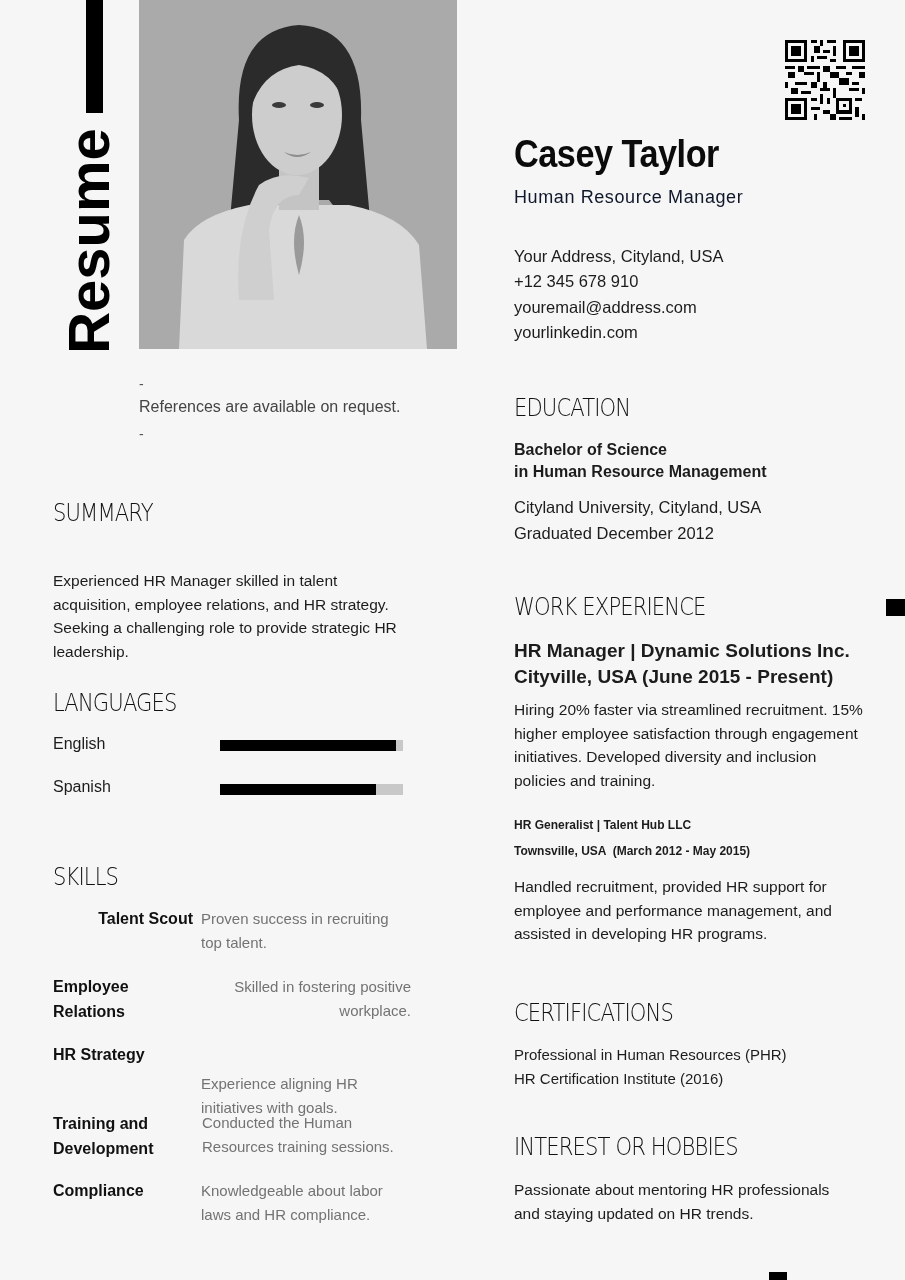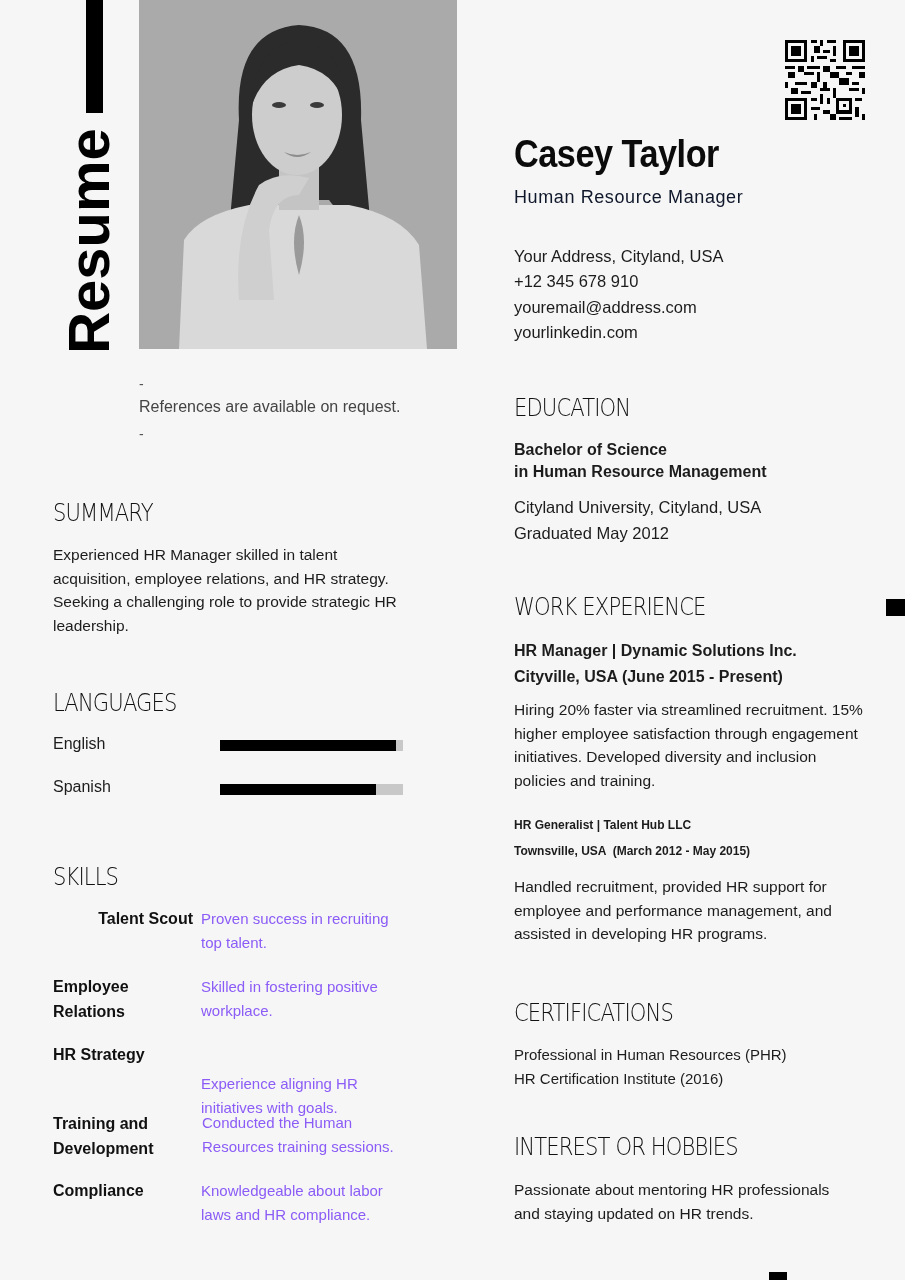--- a/index.html
+++ b/index.html
@@ -31,21 +31,21 @@
   .body-text { font-size: 15.5px; line-height: 23.5px; color: #1c1c1c; }
   .bold { font-weight: 700; }
 
   
   .lang-label { font-size: 16px; color: #1c1c1c; }
   .lang-track { left: 220px; width: 183px; height: 11px; background: #c8c8c8; }
   .lang-fill { height: 100%; background: #000; }
 
   
   .skill-name { left: 53px; width: 140px; font-size: 16px; font-weight: 700; line-height: 25px; color: #111; }
-  .skill-desc { left: 201px; width: 210px; font-size: 15px; line-height: 23.5px; color: #8b5cf6; }
+  .skill-desc { left: 201px; width: 210px; font-size: 15px; line-height: 23.5px; color: #737373; }
 
   
   .name { left: 514px; top: 133px; font-size: 38px; font-weight: 700; color: #0b0b0b; letter-spacing: -0.5px; transform: scaleX(0.9); transform-origin: left; }
   .role { left: 514px; top: 187px; font-size: 18px; color: #0f172a; letter-spacing: 0.6px; font-weight: 400; }
   .contact { left: 514px; font-size: 16.5px; color: #1c1c1c; }
 
   .qr { left: 785px; top: 40px; width: 80px; height: 80px; }
   .qr svg { width: 100%; height: 100%; display: block; }
 
   .marker-right { left: 886px; top: 599px; width: 19px; height: 17px; background: #000; }
@@ -82,21 +82,21 @@
 
     <path d="M160 215 Q150 240 160 275 Q170 240 160 215 Z" fill="#9a9a9a"></path>
   </svg>
 </div>
 
 <div class="abs ref-dash" style="top:376px;">-</div>
 <div class="abs ref-text">References are available on request.</div>
 <div class="abs ref-dash" style="top:426px;">-</div>
 
 <div class="abs h2" style="left:53px; top:499px;">SUMMARY</div>
-<div class="abs body-text" style="left:53px; top:543px; width:380px;">
+<div class="abs body-text" style="left:53px; top:569px; width:380px;">
   <div>Experienced HR Manager skilled in talent</div>
   <div>acquisition, employee relations, and HR strategy.</div>
   <div>Seeking a challenging role to provide strategic HR</div>
   <div>leadership.</div>
 </div>
 
 <div class="abs h2" style="left:53px; top:689px;">LANGUAGES</div>
 <div class="abs lang-label" style="left:53px; top:735px;">English</div>
 <div class="abs lang-track" style="top:740px;">
   <div class="lang-fill" style="width:96%;"></div>
@@ -113,21 +113,21 @@
 </div>
 <div class="abs skill-desc" style="top:907px;">
   <div>Proven success in recruiting</div>
   <div>top talent.</div>
 </div>
 
 <div class="abs skill-name" style="top:974px;">
   <div>Employee</div>
   <div>Relations</div>
 </div>
-<div class="abs skill-desc" style="top:975px;">
+<div class="abs skill-desc" style="top:975px;text-align:right;">
   <div>Skilled in fostering positive</div>
   <div>workplace.</div>
 </div>
 
 <div class="abs skill-name" style="top:1042px;">
   <div>HR Strategy</div>
 </div>
 <div class="abs skill-desc" style="top:1043px;margin-top:29px;">
   <div>Experience aligning HR</div>
   <div>initiatives with goals.</div>
@@ -224,26 +224,26 @@
 <div class="abs contact" style="top:298px;">youremail@address.com</div>
 <div class="abs contact" style="top:323px;">yourlinkedin.com</div>
 
 <div class="abs h2" style="left:514px; top:394px;">EDUCATION</div>
 <div class="abs body-text bold" style="left:514px; top:439px; font-size:16px; line-height:22px;">
   <div>Bachelor of Science</div>
   <div>in Human Resource Management</div>
 </div>
 <div class="abs body-text" style="left:514px; top:495px; font-size:16.5px; line-height:25.5px;">
   <div>Cityland University, Cityland, USA</div>
-  <div>Graduated May 2012</div>
+  <div>Graduated December 2012</div>
 </div>
 
 <div class="abs h2" style="left:514px; top:593px;">WORK EXPERIENCE</div>
 
-<div class="abs body-text bold" style="left:514px; top:638px; font-size:16px; line-height:25.5px;">
+<div class="abs body-text bold" style="left:514px; top:638px; font-size:19px; line-height:25.5px;">
   <div>HR Manager | Dynamic Solutions Inc.</div>
   <div>Cityville, USA (June 2015 - Present)</div>
 </div>
 <div class="abs body-text" style="left:514px; top:698px; width:370px;">
   <div>Hiring 20% faster via streamlined recruitment. 15%</div>
   <div>higher employee satisfaction through engagement</div>
   <div>initiatives. Developed diversity and inclusion</div>
   <div>policies and training.</div>
 </div>
 

